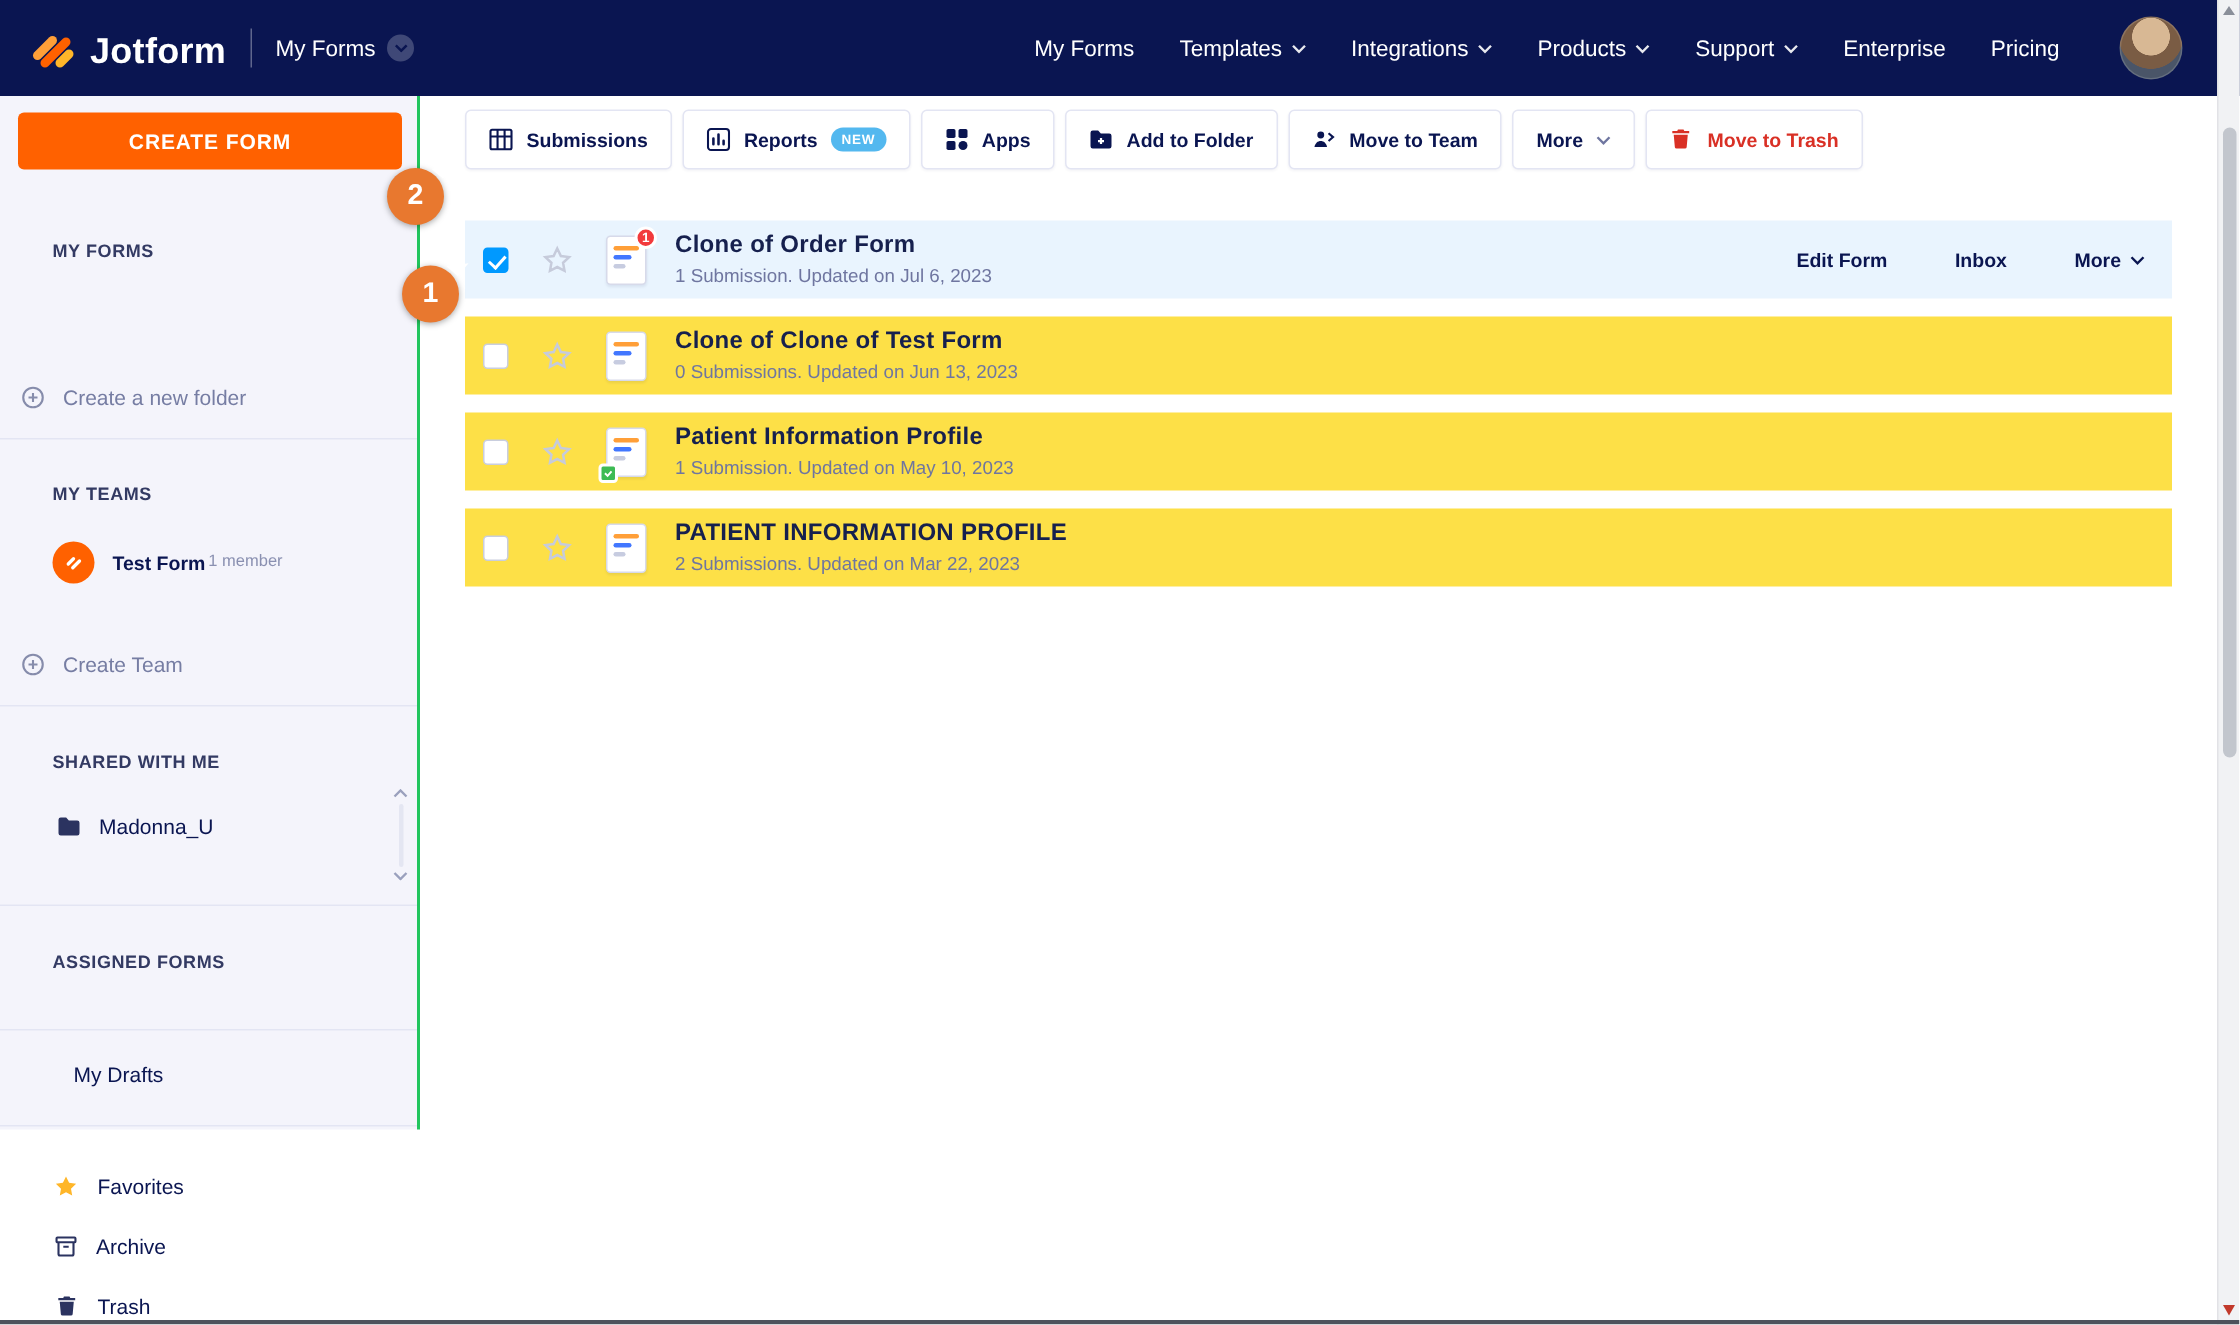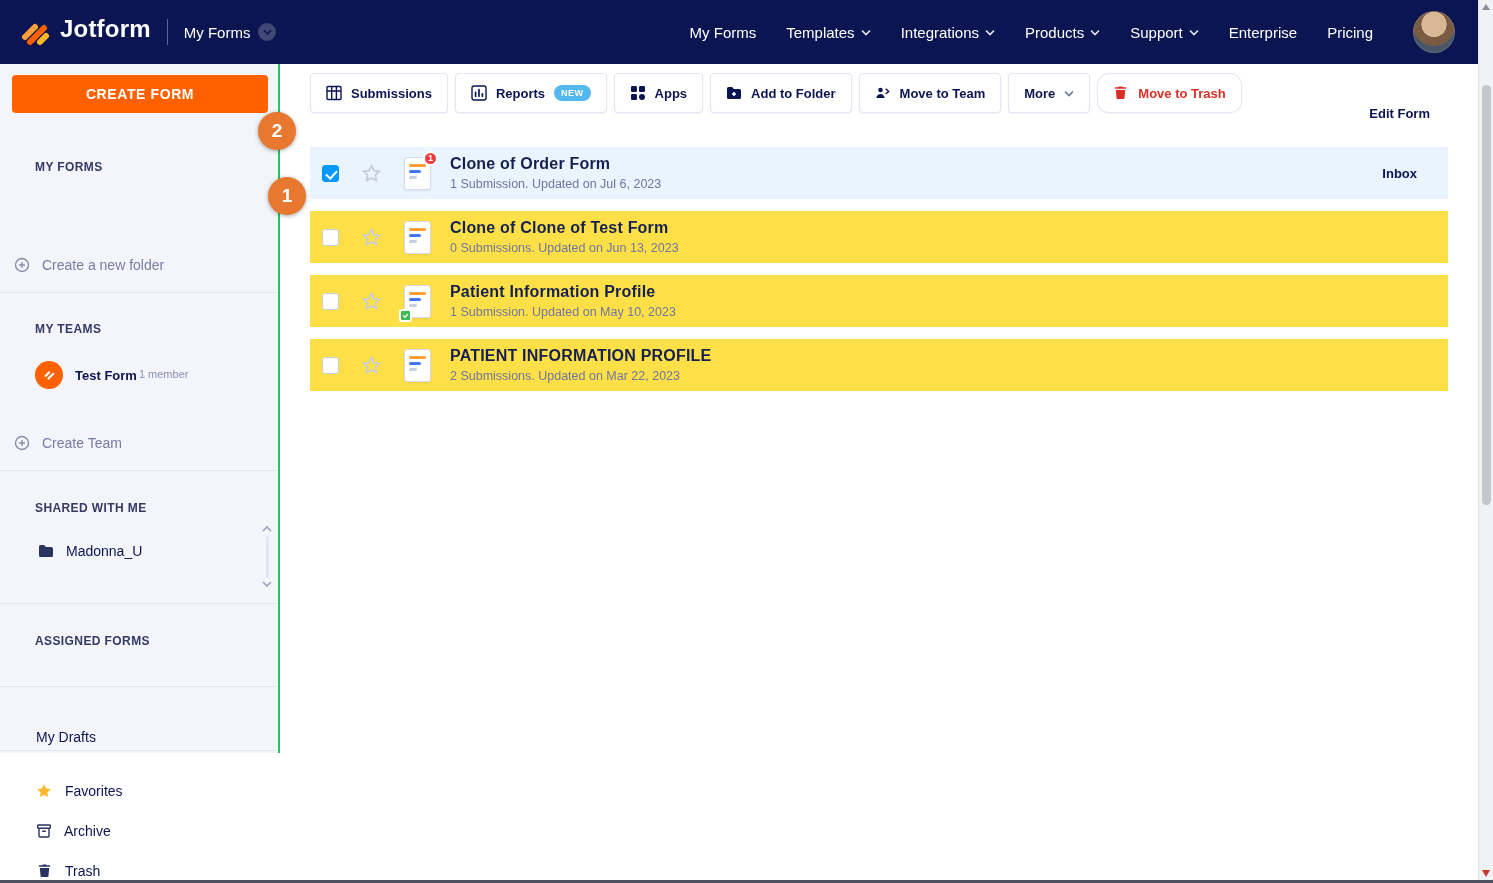--- a/index.html
+++ b/index.html
@@ -3,21 +3,21 @@
 <meta charset="utf-8">
 <style>
   * { margin:0; padding:0; box-sizing:border-box; }
   html,body { width:1493px; height:883px; }
   body {
     font-family:"Liberation Sans", sans-serif;
     position:relative; overflow:hidden; background:#fff; color:#0a1551;
   }
   
   .topnav{position:absolute;top:0;left:0;width:1493px;height:64px;background:#0a1551;display:flex;align-items:center;color:#fff;z-index:5;padding-left:18px;}
-  .logo{display:flex;align-items:flex-start;gap:8px;cursor:pointer;}
+  .logo{display:flex;align-items:flex-end;gap:8px;cursor:pointer;}
   .logo-mark{width:34px;height:34px;display:inline-flex;}
   .logo-text{font-size:24px;font-weight:bold;letter-spacing:.2px;}
   .nav-divider{width:1px;height:26px;background:rgba(255,255,255,.35);margin:0 16px;}
   .current-section{display:flex;align-items:center;gap:8px;font-size:15px;font-weight:500;cursor:pointer;}
   .section-chevron{width:18px;height:18px;border-radius:50%;background:rgba(255,255,255,.22);display:inline-flex;align-items:center;justify-content:center;}
   .nav-links{display:flex;align-items:center;gap:30px;margin-left:auto;margin-right:120px;}
   .nav-link{display:flex;align-items:center;gap:6px;font-size:15px;font-weight:500;color:#fff;text-decoration:none;cursor:pointer;white-space:nowrap;}
   .nav-chev{display:inline-flex;width:10px;height:7px;opacity:.9;}
   .avatar{position:absolute;right:38px;top:11px;width:42px;height:42px;border-radius:50%;cursor:pointer;
     background:radial-gradient(circle at 50% 32%, #d8b894 0 35%, #7a5c44 36% 60%, #4a5568 61% 100%);
@@ -38,42 +38,42 @@
   .team-name{font-size:13px;font-weight:bold;color:#0a1551;}
   .team-members{font-size:11px;color:#8a90b1;}
   .fav-star{width:18px;height:18px;display:inline-flex;color:#ffb629;}
   .mini-scroll{position:absolute;right:5px;top:462px;width:12px;height:62px;display:flex;flex-direction:column;justify-content:space-between;align-items:center;}
   .mini-scroll .mchev{width:10px;height:7px;color:#9aa0bd;display:inline-flex;cursor:pointer;}
   .mini-track{width:3px;flex:1;background:#e4e6f2;margin:3px 0;border-radius:2px;}
   
   .toolbar{position:absolute;top:73px;left:310px;display:flex;gap:7px;z-index:2;}
   .tbtn{height:40px;background:#fff;border:1px solid #e3e5f3;border-radius:4px;display:flex;align-items:center;gap:9px;padding:0 15px;font-family:inherit;font-size:13px;font-weight:bold;color:#0a1551;cursor:pointer;box-shadow:0 1px 2px rgba(10,21,81,.05);white-space:nowrap;}
   .tbtn .ticon{width:16px;height:16px;display:inline-flex;color:#0a1551;}
-  .tbtn.danger{color:#d93025;border-radius:12px;}
+  .tbtn.danger{color:#d93025;}
   .tbtn.danger .ticon{color:#d93025;}
   .new-badge{background:#53b8ef;color:#fff;font-size:9px;font-weight:bold;padding:3px 7px;border-radius:9px;letter-spacing:.5px;}
   .tchev{width:10px;height:7px;display:inline-flex;color:#6f76a0;}
   
   .form-row{position:absolute;left:310px;width:1138px;height:52px;display:flex;align-items:center;padding-left:12px;background:#fde047;}
   .form-row.selected{background:#e9f4fe;}
   .cbx{width:17px;height:17px;border:1px solid #c9cede;border-radius:3px;background:#fff;flex:none;cursor:pointer;position:relative;}
   .cbx.checked{background:#0099ff;border-color:#0099ff;}
   .cbx.checked::after{content:"";position:absolute;left:5px;top:2px;width:5px;height:9px;border:solid #fff;border-width:0 2px 2px 0;transform:rotate(42deg);}
   .row-star{width:21px;height:21px;display:inline-flex;color:#c6cbdb;margin-left:22px;cursor:pointer;flex:none;}
   .doc-icon{position:relative;width:27px;height:33px;background:#fff;border:1px solid #d7daea;border-radius:3px;margin-left:22px;padding:6px 4px 0 4px;display:flex;flex-direction:column;gap:3px;flex:none;box-shadow:0 1px 2px rgba(10,21,81,.08);}
   .bar{height:3px;border-radius:2px;}
   .bar-orange{width:100%;background:#ff9f38;}
   .bar-blue{width:72%;background:#4277ff;}
   .bar-gray{width:45%;background:#c7cce0;}
   .notif{position:absolute;top:-7px;right:-8px;min-width:15px;height:15px;border-radius:8px;background:#f23a3c;border:2px solid #fff;color:#fff;font-size:9px;font-weight:bold;display:flex;align-items:center;justify-content:center;padding:0 2px;}
   .green-corner{position:absolute;bottom:-5px;left:-6px;width:13px;height:13px;background:#3dbb54;border:2px solid #fff;border-radius:3px;display:flex;align-items:center;justify-content:center;}
   .row-texts{display:flex;flex-direction:column;gap:4px;margin-left:19px;min-width:0;}
   .row-title{font-size:16px;font-weight:bold;color:#16204e;letter-spacing:.2px;}
   .row-meta{font-size:12.5px;color:#6f76a0;}
-  .row-actions{margin-left:auto;display:flex;align-items:center;gap:45px;padding-right:18px;flex-direction:column;}
+  .row-actions{margin-left:auto;display:flex;align-items:center;gap:45px;padding-right:18px;}
   .action-link{font-size:13px;font-weight:bold;color:#0a1551;cursor:pointer;display:flex;align-items:center;gap:6px;white-space:nowrap;}
   
   .marker{position:absolute;width:38px;height:38px;background:#e8782f;border-radius:50%;color:#fff;font-size:19px;font-weight:bold;display:flex;align-items:center;justify-content:center;z-index:20;box-shadow:0 1px 4px rgba(0,0,0,.35);}
   .marker::before{content:"";position:absolute;top:-6px;right:-4px;width:0;height:0;border-left:10px solid transparent;border-bottom:11px solid #fff;transform:rotate(40deg);}
   .marker-2{left:258px;top:112px;}
   .marker-1{left:268px;top:177px;}
   
   .scrollbar{position:absolute;right:0;top:0;width:15px;height:883px;background:#f1f2f4;border-left:1px solid #e2e2e6;z-index:30;}
   .sb-up{position:absolute;top:4px;left:3px;width:0;height:0;border-left:4px solid transparent;border-right:4px solid transparent;border-bottom:6px solid #8a8f99;cursor:pointer;}
   .sb-thumb{position:absolute;top:85px;left:3px;width:9px;height:420px;background:#c2c6cd;border-radius:5px;cursor:pointer;}
@@ -218,21 +218,21 @@
         </svg>
       </span>
   </div>
 
   <div class="divider" style="top:539px"></div>
 
   <div class="side-heading" style="top:570px">ASSIGNED FORMS</div>
 
   <div class="divider" style="top:622px"></div>
 
-  <div class="side-item" style="top:656px;padding-left:36px">
+  <div class="side-item" style="top:635px;padding-left:49px">
     <span>My Drafts</span>
   </div>
 
   <div class="divider" style="top:686px"></div>
 
   <div class="side-item" style="top:710px;padding-left:35px">
     <span class="fav-star">
       <svg viewBox="0 0 20 20" width="18" height="18" fill="#ffb629">
           <path d="M10 2.5l2.3 4.8 5.2.7-3.8 3.6.9 5.1L10 14.3l-4.6 2.4.9-5.1L2.5 8l5.2-.7z"></path>
         </svg>

